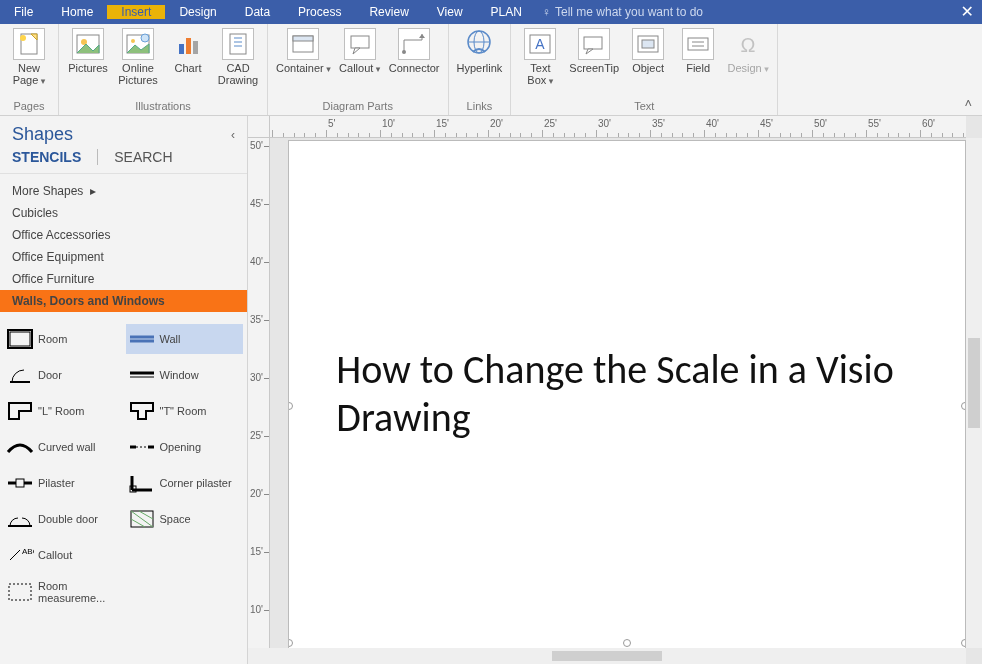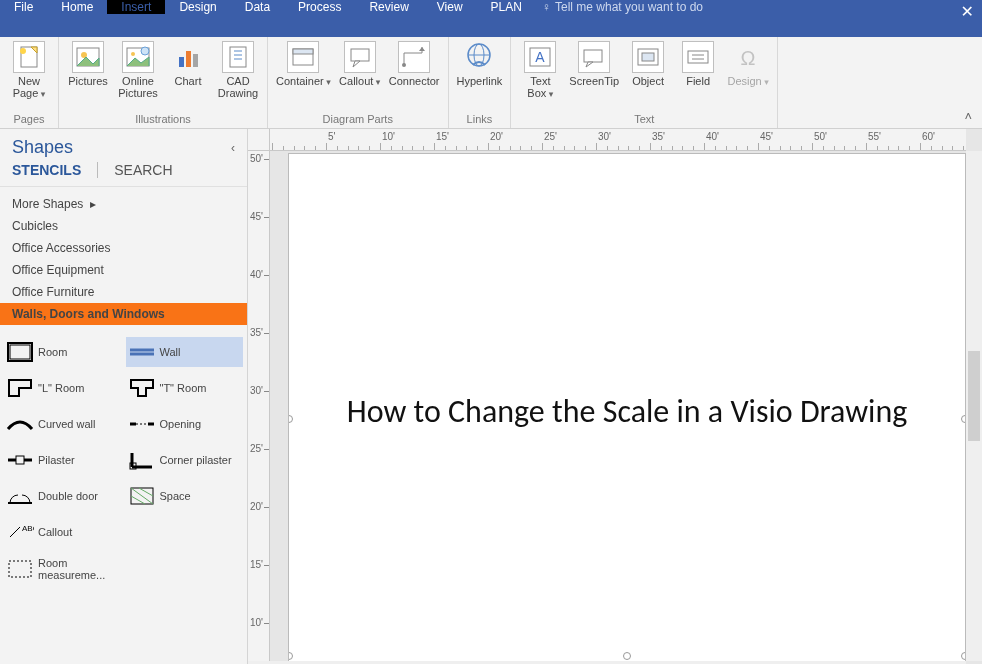--- a/index.html
+++ b/index.html
@@ -1,21 +1,21 @@
 <!DOCTYPE html>
 <html><head>
 <meta charset="utf-8">
 <style>
 * { margin: 0; padding: 0; box-sizing: border-box; font-family: "Segoe UI", Arial, sans-serif; }
 body { width: 982px; height: 664px; background: #e6e6e6; overflow: hidden; position: relative; }
 
 
-.menubar { display: flex; align-items: flex-start; height: 37px; background: #3b5ea9; color: #fff; font-size: 12px; position: relative; }
+.menubar { display: flex; align-items: center; height: 24px; background: #3b5ea9; color: #fff; font-size: 12px; position: relative; }
 .menubar .tab { padding: 0 14px; display: flex; align-items: center; cursor: pointer; }
-.menubar .tab.active { background: #000000; color: #3b5ea9; }
+.menubar .tab.active { background: #eab308; color: #3b5ea9; }
 .tellme { display: flex; align-items: center; margin-left: 6px; color: #cdd8ee; }
 .tellme .q { margin-right: 4px; }
 .closeX { position: absolute; right: 8px; top: 2px; font-size: 16px; color: #fff; }
 
 
 .ribbon { display: flex; align-items: stretch; height: 92px; background: #f3f3f3; border-bottom: 1px solid #d0d0d0; font-size: 11px; color: #444; position: relative; }
 .group { border-right: 1px solid #d8d8d8; display: flex; flex-direction: column; }
 .group .items { flex: 1; display: flex; align-items: flex-start; padding: 4px 8px 0 8px; gap: 8px; }
 .group .label { text-align: center; color: #777; font-size: 11px; padding-bottom: 3px; }
 .cmd { display: flex; flex-direction: column; align-items: center; justify-content: flex-start; gap: 2px; min-width: 42px; cursor: pointer; }
@@ -49,21 +49,21 @@
 .hruler .tick { position: absolute; top: 0; height: 100%; display: flex; flex-direction: column; justify-content: space-between; align-items: flex-start; }
 .hruler .tick .lbl { position: absolute; top: 2px; left: 2px; }
 .hruler .sub { position: absolute; top: 17px; width: 1px; height: 5px; background: #aaa; }
 .row2 { flex: 1; display: flex; position: relative; }
 .vruler { width: 22px; background: #f3f3f3; border-right: 1px solid #c8c8c8; position: relative; overflow: hidden; font-size: 10px; color: #666; }
 .vruler .tick { position: absolute; left: 0; width: 100%; }
 .vruler .tick .m { position: absolute; right: 0; width: 5px; height: 1px; background: #888; }
 .vruler .tick .lbl { position: absolute; left: 2px; top: -6px; }
 .page { flex: 1; background: #fff; margin: 2px 16px 0 18px; border: 1px solid #bbb; position: relative; overflow: hidden; }
 .page .handle { position: absolute; width: 8px; height: 8px; background: #fff; border: 1px solid #9a9a9a; border-radius: 50%; }
-.page .title { position: absolute; left: 50%; top: 50%; transform: translate(-50%, -58%); width: 86%; text-align: center; font-family: Calibri, Arial, sans-serif; font-size: 32px; line-height: 1.2; color: #111; }
+.page .title { position: absolute; left: 50%; top: 50%; transform: translate(-50%, -58%); width: 86%; font-family: Calibri, Arial, sans-serif; font-size: 40px; line-height: 1.2; color: #111; }
 .vsb { position: absolute; right: 0; top: 0; width: 16px; bottom: 16px; background: #efefef; }
 .vsb .thumb { position: absolute; left: 2px; right: 2px; background: #cfcfcf; height: 90px; top: 200px; }
 .hsb { position: absolute; left: 0; right: 16px; bottom: 0; height: 16px; background: #efefef; display: flex; align-items: center; justify-content: center; }
 .hsb .thumb { width: 110px; height: 10px; background: #cfcfcf; }
 .cornertab { position: absolute; left: 0; top: 0; width: 22px; height: 22px; background: #f3f3f3; border-right: 1px solid #c8c8c8; border-bottom: 1px solid #c8c8c8; }
 </style>
 </head>
 <body>
 
 <div class="menubar">
@@ -295,20 +295,40 @@
                 <line x1="2" y1="13" x2="26" y2="13" stroke="#4a72b6" stroke-width="3"></line>
               </svg>
             </div>
             <span>Wall</span>
           </div>
         </div>
         <div class="shape-row">
           <div class="shape-cell">
             <div class="sicon">
               <svg width="28" height="22">
+                <line x1="4" y1="18" x2="24" y2="18" stroke="#000" stroke-width="2"></line>
+                <path d="M6 18 A12 12 0 0 1 18 6" fill="none" stroke="#000"></path>
+              </svg>
+            </div>
+            <span>Door</span>
+          </div>
+          <div class="shape-cell">
+            <div class="sicon">
+              <svg width="28" height="22">
+                <line x1="2" y1="9" x2="26" y2="9" stroke="#000" stroke-width="3"></line>
+                <line x1="2" y1="13" x2="26" y2="13" stroke="#000" stroke-width="1"></line>
+              </svg>
+            </div>
+            <span>Window</span>
+          </div>
+        </div>
+        <div class="shape-row">
+          <div class="shape-cell">
+            <div class="sicon">
+              <svg width="28" height="22">
                 <path d="M3 3 h22 v8 h-12 v8 h-10 z" fill="none" stroke="#000" stroke-width="2"></path>
               </svg>
             </div>
             <span>"L" Room</span>
           </div>
           <div class="shape-cell">
             <div class="sicon">
               <svg width="28" height="22">
                 <path d="M3 3 h22 v8 h-7 v8 h-8 v-8 h-7 z" fill="none" stroke="#000" stroke-width="2"></path>
               </svg>

